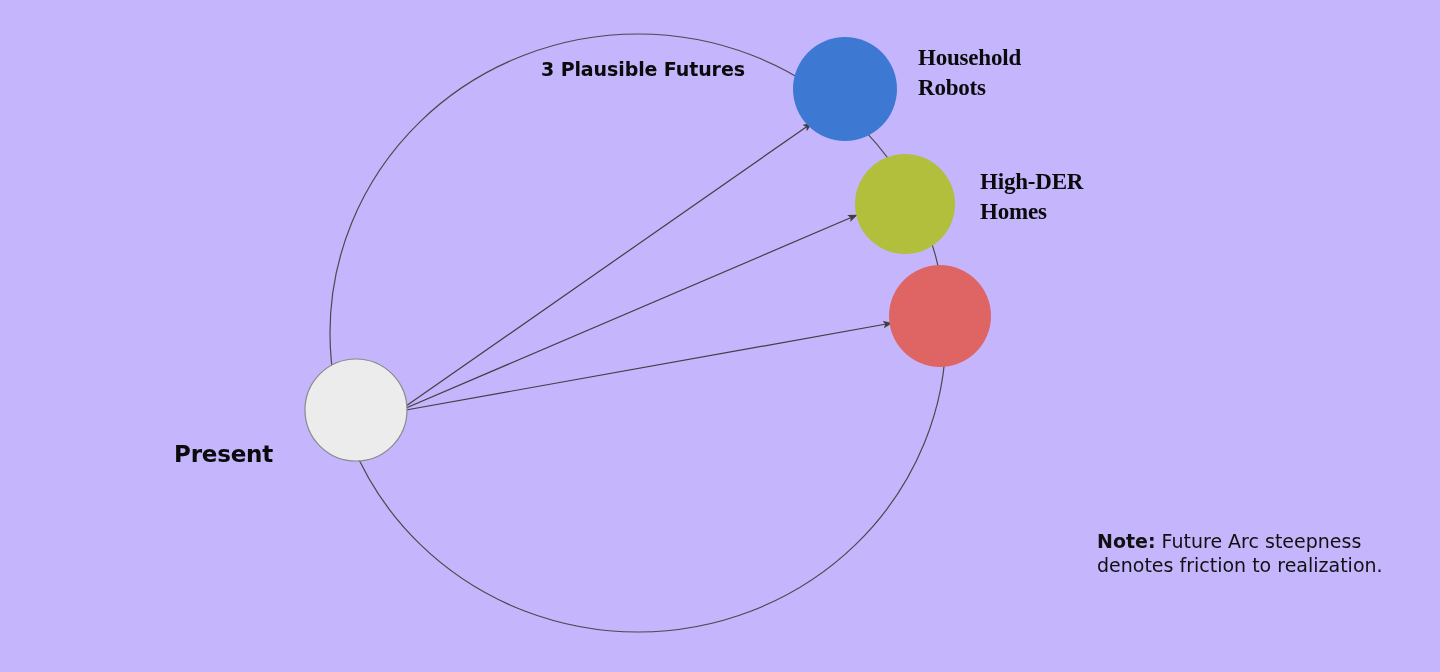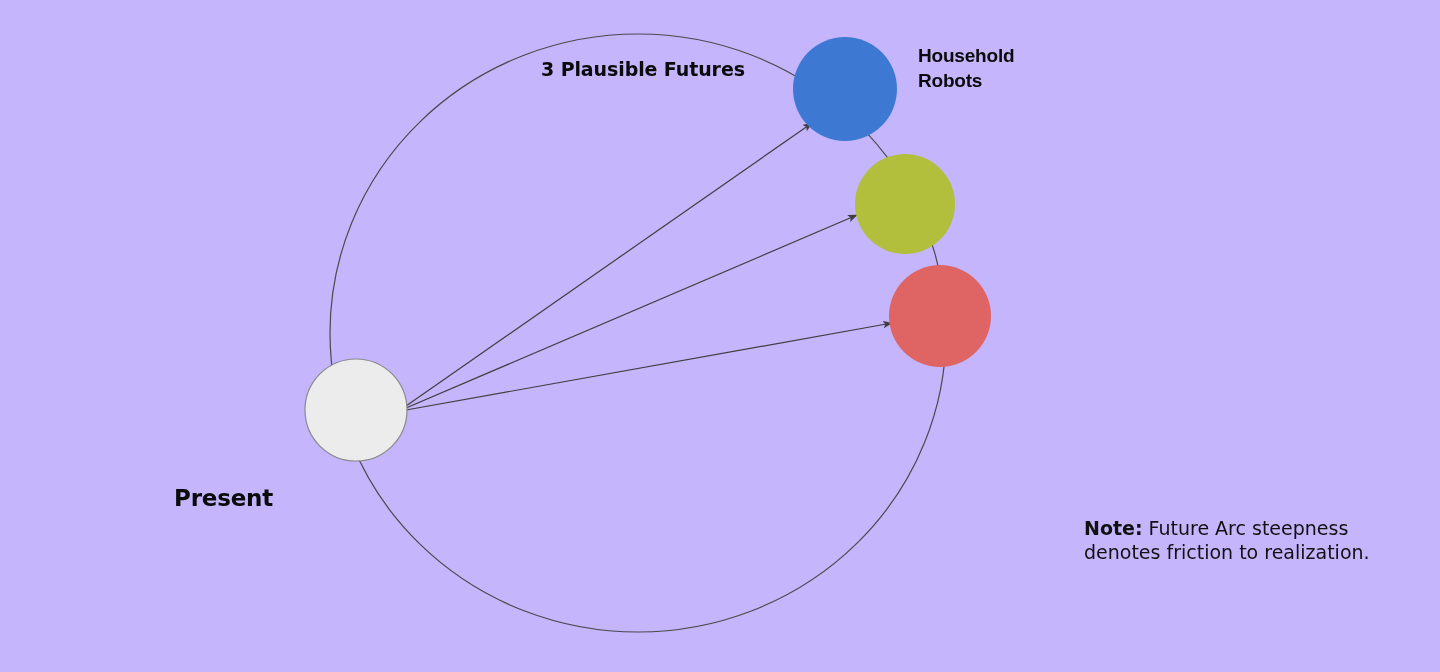--- a/index.html
+++ b/index.html
@@ -19,23 +19,23 @@
   }
   #diagram-svg {
     position: absolute;
     left: 0;
     top: 0;
     width: 1440px;
     height: 672px;
   }
   .node-label {
     position: absolute;
-    font-family: Liberation Sans, sans-serif;
+    font-family: Liberation Serif, serif;
     font-weight: bold;
-    font-size: 19px;
+    font-size: 23px;
     line-height: 1.32;
     color: #0b0b0b;
     letter-spacing: -0.2px;
     white-space: pre-line;
   }
   .arc-label {
     position: absolute;
     font-family: "DejaVu Sans", sans-serif;
     font-weight: bold;
     font-size: 19px;
@@ -44,33 +44,32 @@
     white-space: nowrap;
   }
   .present-label {
     position: absolute;
     font-family: "DejaVu Sans", sans-serif;
     font-weight: bold;
     font-size: 23px;
     color: #0b0b0b;
     letter-spacing: -0.2px;
     white-space: nowrap;
-    margin-top: 44px;
   }
   .note-block {
     position: absolute;
     left: 1084px;
     top: 516px;
     width: 330px;
     font-family: "DejaVu Sans", sans-serif;
     font-size: 19px;
     line-height: 1.28;
     color: #111111;
   }
-  .note-para { margin: 0; }
+  .note-para { margin: 13px; }
   .note-para + .note-para { margin-top: 22px; }
   .note-strong { font-weight: bold; }
 </style>
 </head>
 <body>
 
 <div id="canvas">
 
   <svg id="diagram-svg" viewBox="0 0 1440 672">
     <defs>
@@ -92,19 +91,21 @@
     <circle cx="940" cy="316" r="51" fill="#df6464"></circle>
   </svg>
 
   <div class="arc-label" style="left:541px; top:58px;">3 Plausible Futures</div>
 
   <div class="present-label" style="left:174px; top:441px;">Present</div>
 
   <div class="node-label" style="left:918px; top:43px;">Household
 Robots</div>
 
+  <div class="node-label" style="left:980px; top:167px;">High-DER
+Homes</div>
 
 
   <div class="note-block">
     <p class="note-para"><span class="note-strong">Note:</span><span> Future Arc steepness denotes friction to realization.</span></p>
   </div>
 
 </div>
 
 </body></html>

